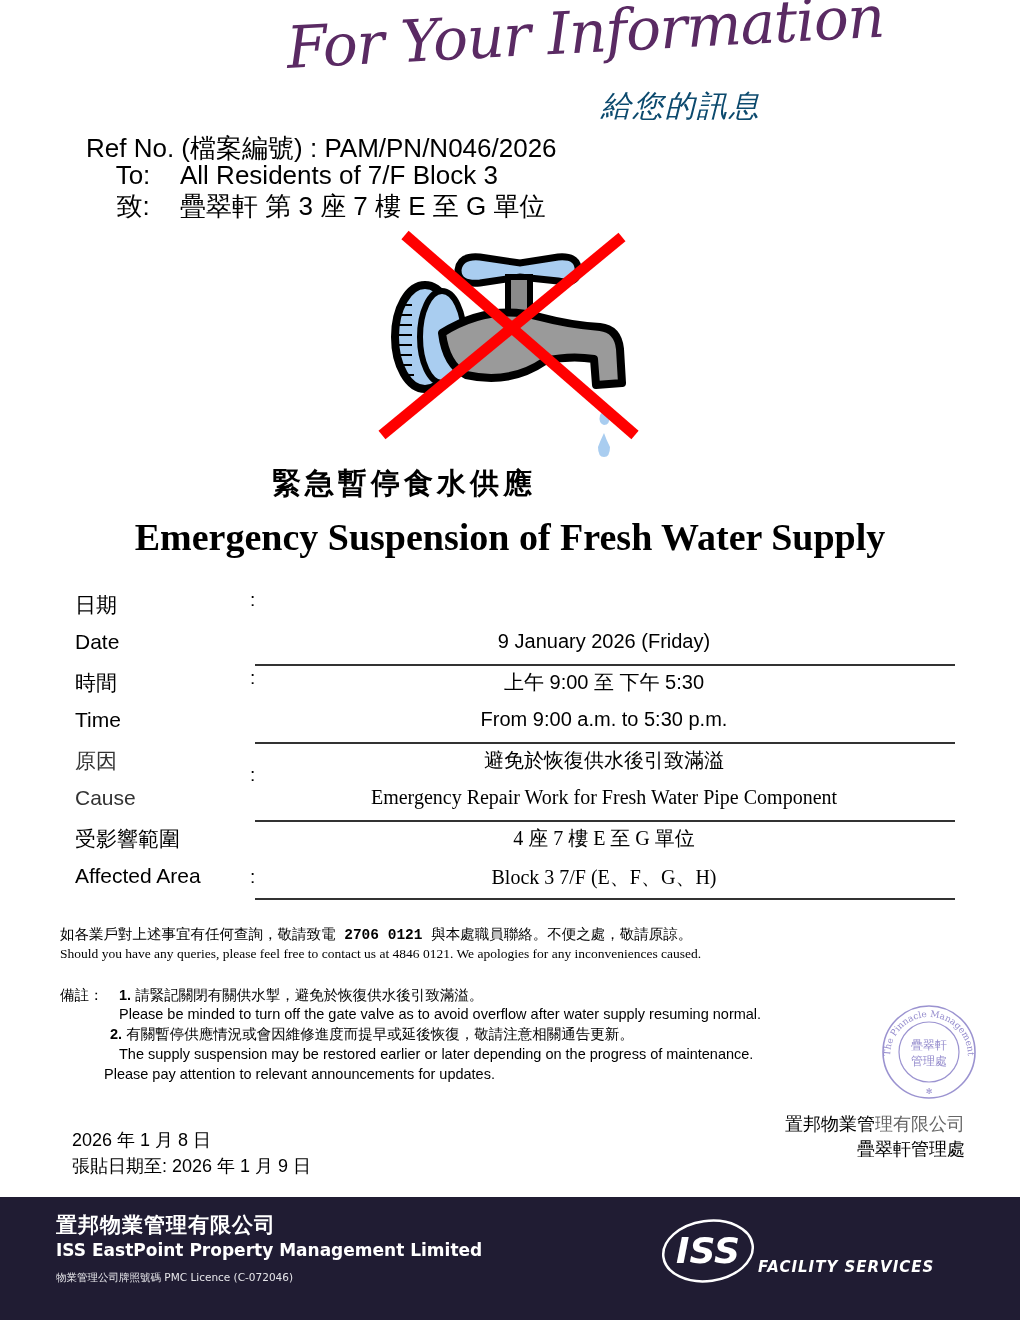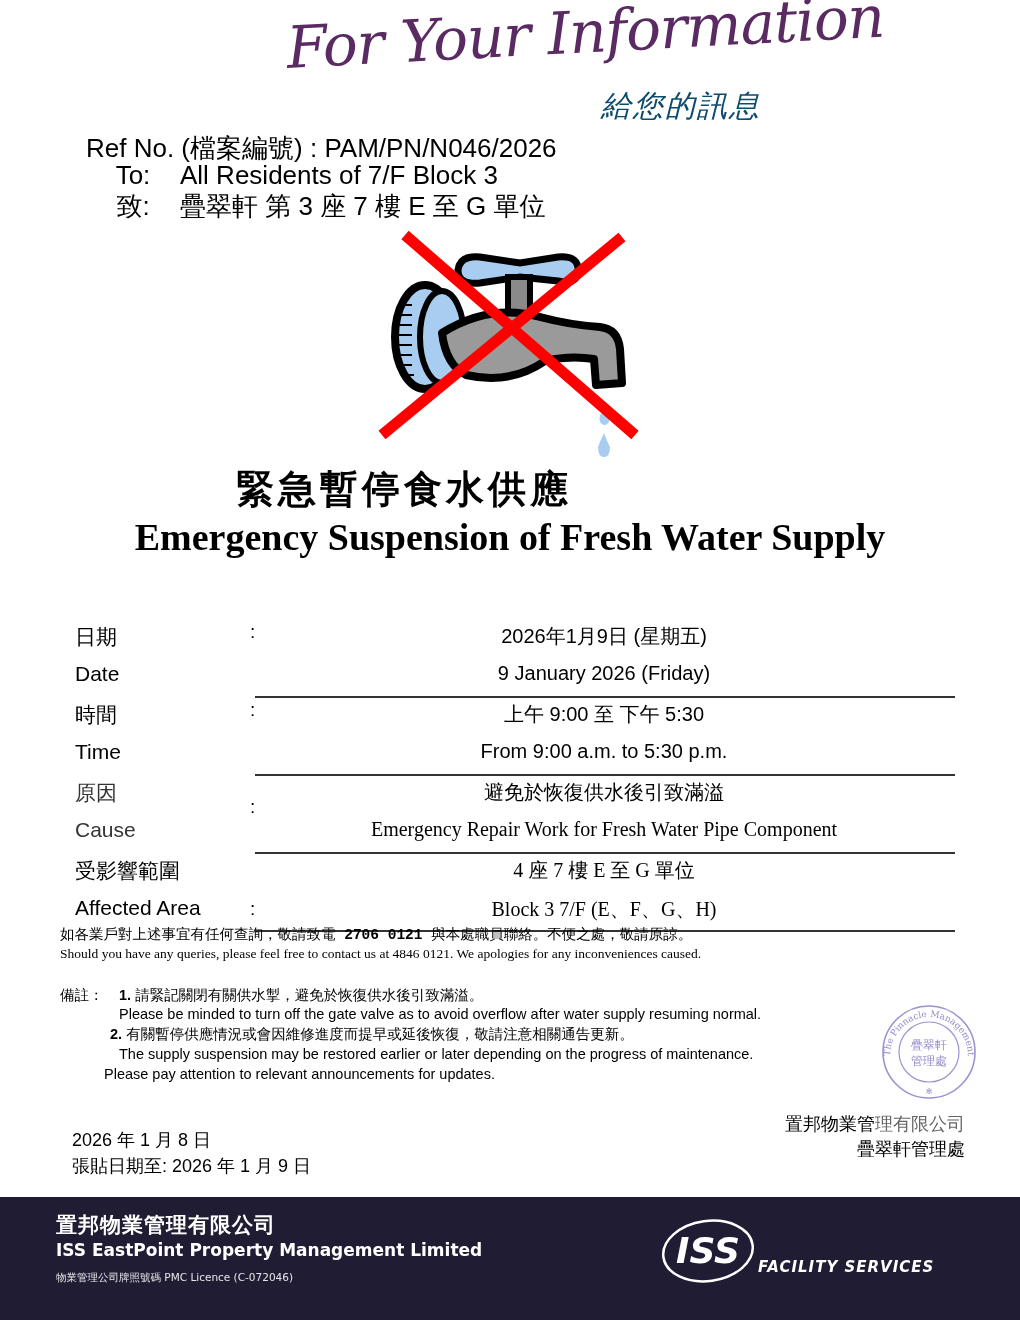--- a/index.html
+++ b/index.html
@@ -19,26 +19,26 @@
   .hdr-line .lbl { display: inline-block; width: 94px; }
   .ref { top: 131px; }
   .to { top: 160px; }
   .to-zh { top: 189px; }
 
   
   .tap { left: 370px; top: 225px; width: 290px; height: 240px; }
 
   
   .title-zh { left: 0; width: 808px; top: 464px; text-align: center;
-              font-family: "DejaVu Serif", serif; font-weight: bold; font-size: 38px; letter-spacing: 4px; }
+              font-family: "DejaVu Serif", serif; font-weight: bold; font-size: 29px; letter-spacing: 4px; }
   .title-en { left: 0; width: 1020px; top: 515px; text-align: center;
               font-family: "Liberation Serif", serif; font-weight: bold; font-size: 38px; }
 
   
-  .info { left: 75px; top: 585px; width: 880px; margin-top: 32px; }
+  .info { left: 75px; top: 585px; width: 880px; }
   .row { position: relative; height: 39px; }
   .row .label { position: absolute; left: 0; top: 6px; font-size: 21px; }
   .row .colon { position: absolute; left: 175px; top: 4px; font-size: 19px; }
   .row .val { position: absolute; left: 180px; width: 698px; top: 6px; text-align: center; font-size: 20px; }
   .row .val.serif { font-family: "Liberation Serif", serif; }
   .row.ul::after { content: ""; position: absolute; left: 180px; right: 0; bottom: -3px; height: 2px; background: #333; }
   .label.grey { color: #333; }
 
   
   .contact-zh { left: 60px; top: 925px; font-size: 14.5px; font-family: Liberation Mono, monospace; white-space: nowrap; }
@@ -118,21 +118,20 @@
   <line x1="252" y1="12" x2="12" y2="210" stroke="#ff0000" stroke-width="11"></line>
 </svg>
 
 <div class="abs title-zh">緊急暫停食水供應</div>
 <div class="abs title-en">Emergency Suspension of Fresh Water Supply</div>
 
 <div class="abs info">
   <div class="row">
     <span class="label">日期</span>
     <span class="colon">:</span>
-    <span class="val">2026年1月9日  (星期五)</span>
   </div>
   <div class="row ul">
     <span class="label">Date</span>
     <span class="val">9 January 2026 (Friday)</span>
   </div>
   <div class="row">
     <span class="label">時間</span>
     <span class="colon">:</span>
     <span class="val">上午 9:00 至 下午 5:30</span>
   </div>

